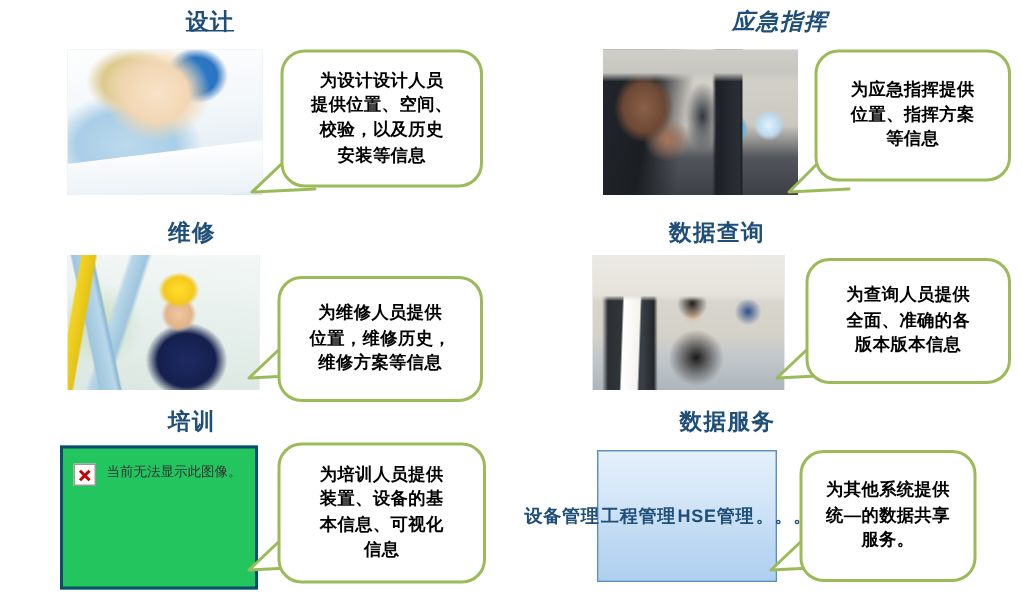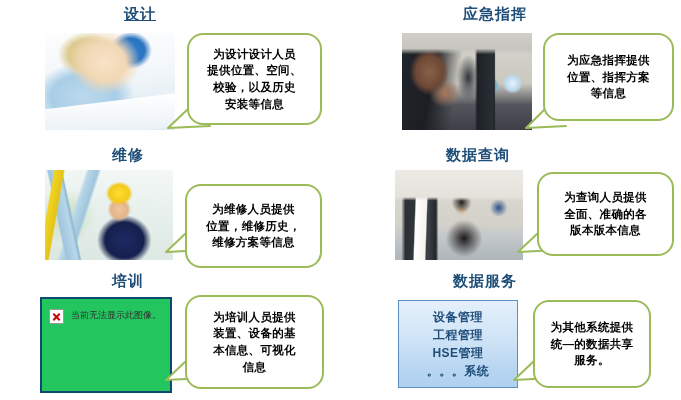--- a/index.html
+++ b/index.html
@@ -139,21 +139,20 @@
     font-family: "DejaVu Sans", sans-serif;
     max-width: 96px;
   }
 
   
   .svc-box {
     position: absolute;
     border: 1px solid #5a8fc0;
     background: linear-gradient(180deg, #e4f0fb 0%, #d2e5f7 40%, #bcd8f2 72%, #aed0ef 100%);
     display: flex;
-    flex-direction: column;
     align-items: center;
     justify-content: center;
     gap: 1px;
     padding: 12px 6px;
   }
   .svc-line {
     font-size: 12px;
     font-weight: bold;
     color: #1F4E79;
     letter-spacing: 0.5px;
@@ -203,21 +202,21 @@
     <path d="M44 2 L2 42 L44 40" fill="#ffffff" stroke="#9BBB59" stroke-width="2" stroke-linejoin="round" stroke-linecap="round"></path>
   </svg>
 
   <div class="callout" style="left:187px; top:33px; width:135px; height:92px;">
     <div class="callout-text">为设计设计人员
 提供位置、空间、
 校验，以及历史
 安装等信息</div>
   </div>
 
-  <div class="sec-title" style="left:495px; top:5px;">应急指挥</div>
+  <div class="sec-title" style="left:520px; top:5px;font-style:italic;">应急指挥</div>
 
   <div class="photo p2" style="left:402px; top:33px; width:130px; height:97px;">
     <div class="inner"></div>
   </div>
 
   <svg class="tail" style="left:524px; top:86px;" width="44" height="48" viewBox="0 0 44 48">
     <path d="M42 2 L2 42 L42 40" fill="#ffffff" stroke="#9BBB59" stroke-width="2" stroke-linejoin="round" stroke-linecap="round"></path>
   </svg>
 
   <div class="callout" style="left:543px; top:33px; width:131px; height:88px;">

